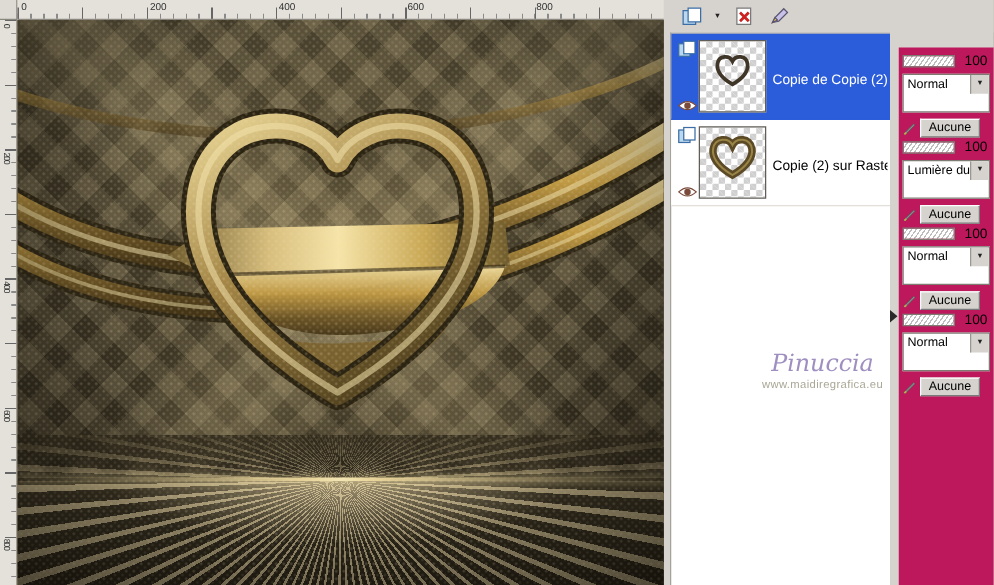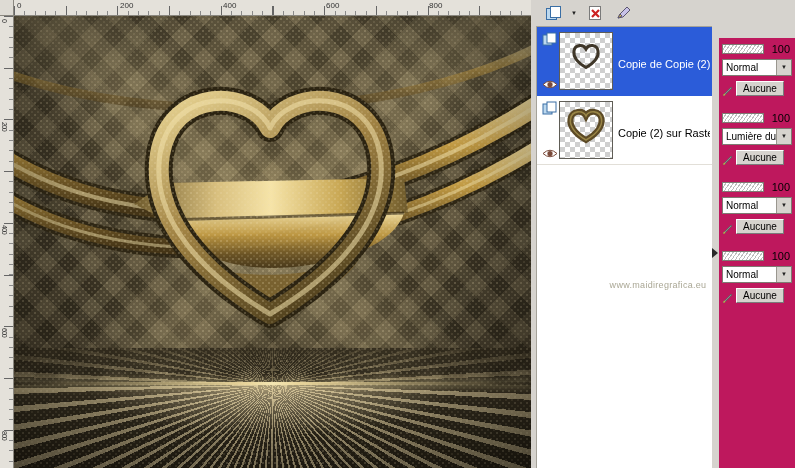--- a/index.html
+++ b/index.html
@@ -90,26 +90,26 @@
   .splitter-arrow{position:absolute;left:0;top:222px;width:0;height:0;cursor:pointer;
     border-left:6px solid #2a2a2a;border-top:5px solid transparent;border-bottom:5px solid transparent;}
 
   
   .controls-col{position:absolute;left:719px;top:38px;width:76px;height:442px;background:#be185d;}
   .ctrl-group{height:69px;box-sizing:border-box;padding:5px 2px 0 3px;}
   .opacity-row{display:flex;align-items:center;}
   .opacity-slider{width:42px;height:10px;border:1px solid #7e7b73;box-sizing:border-box;
     background:repeating-linear-gradient(125deg,#ffffff 0 2px,#bdbdbd 2px 3px);}
   .opacity-value{flex:1;text-align:right;font-size:11px;color:#000;padding-right:3px;}
-  .blend-select{position:relative;margin-top:4px;width:70px;height:17px;background:#fff;
+  .blend-select{position:relative;margin-top:4px;width:70px;height:31px;background:#fff;
     border:1px solid #7e7b73;box-sizing:border-box;font-size:10px;line-height:15px;
     padding-left:3px;white-space:nowrap;overflow:hidden;}
   .blend-dd{position:absolute;right:0;top:0;width:14px;height:15px;background:#d6d3ce;
     border-left:1px solid #9a978f;font-size:6px;text-align:center;line-height:15px;color:#222;}
-  .link-row{display:flex;align-items:flex-end;margin-top:5px;gap:3px;}
+  .link-row{display:flex;align-items:center;margin-top:5px;gap:3px;}
   .link-btn{height:15px;line-height:13px;padding:0 6px;font-size:10px;color:#000;background:#d6d3ce;
     border:1px solid;border-color:#ffffff #7a7a7a #7a7a7a #ffffff;}
 
   
   .watermark{position:absolute;left:594px;top:280px;width:128px;text-align:center;z-index:20;
     pointer-events:none;}
   .wm-title{font-family:"DejaVu Serif",serif;font-style:italic;font-size:19px;color:#9f8fc0;
     text-shadow:0 1px 0 rgba(255,255,255,0.7);line-height:22px;}
   .wm-url{font-size:9px;color:#aaa795;letter-spacing:0.3px;}
 </style>
@@ -326,16 +326,17 @@
           <path d="M 1 10 L 4 7 L 9 2 L 10 3 L 5 8 L 2 11 Z" fill="#8a8a8a" stroke="#555" stroke-width="0.6"></path>
           <path d="M 1 10 L 2 11 L 3.5 9.5 L 2.5 8.5 Z" fill="#caa44a"></path>
         </svg>
         <button class="link-btn">Aucune</button>
       </div>
     </div>
 
   </div>
 
   <div class="watermark">
+    <div class="wm-title">Pinuccia</div>
     <div class="wm-url">www.maidiregrafica.eu</div>
   </div>
 
 </div>
 
 </body></html>

